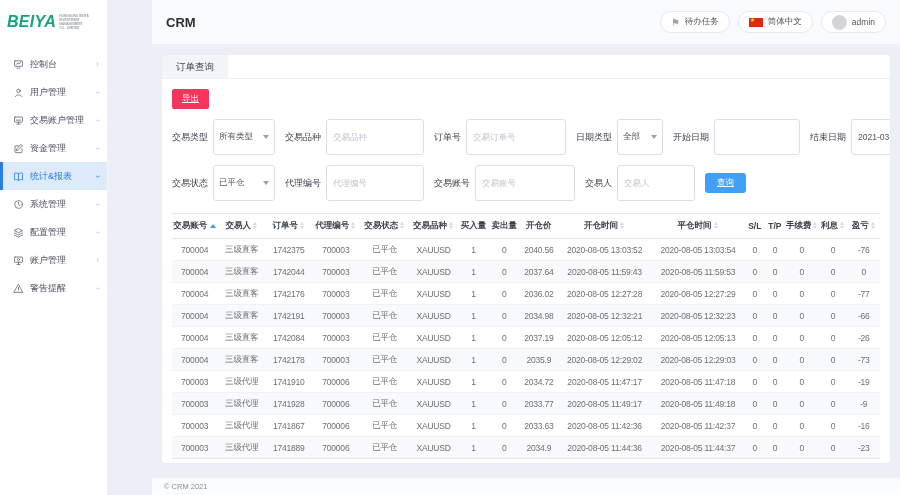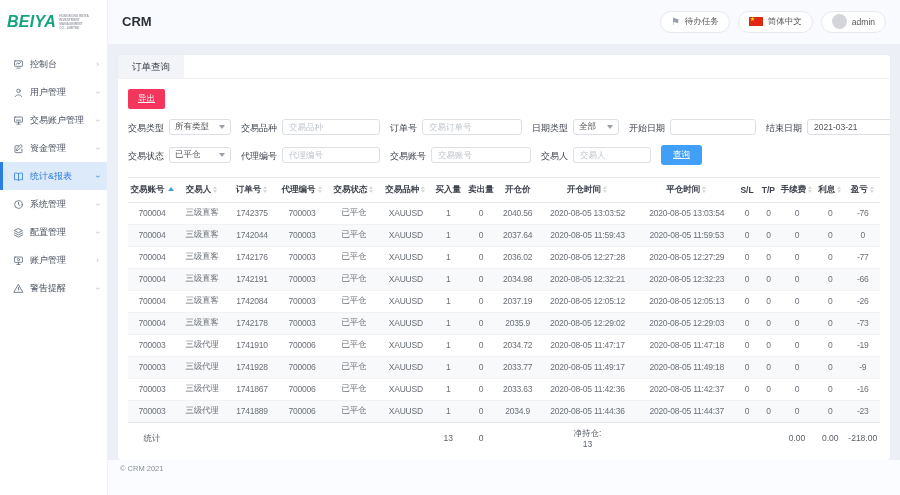--- a/index.html
+++ b/index.html
@@ -1,18 +1,18 @@
 <!DOCTYPE html>
 <html><head>
 <meta charset="utf-8">
 <style>
   * { margin:0; padding:0; box-sizing:border-box; }
   html,body { width:900px; height:495px; overflow:hidden; }
   body { font-family:"Liberation Sans","DejaVu Sans",sans-serif; background:#edeff7; color:#333; }
-  .app { display:flex; width:900px; height:495px; }
+  .app { display:flex; width:900px; height:495px;gap:44px; }
 
   
   .sidebar { width:108px; background:#fff; height:495px; flex-shrink:0; border-right:1px solid #f0f1f5; }
   .logo { height:44px; display:flex; align-items:center; padding:0 7px; }
   .logo-name { color:#15a380; font-style:italic; font-weight:bold; font-size:16px; letter-spacing:.3px; }
   .logo-sub { margin-left:3px; font-size:3.2px; line-height:1.25; color:#9aa0a8; font-weight:bold; }
   .menu { padding-top:6px; }
   .menu-item { height:28px; display:flex; align-items:center; padding:0 8px 0 10px; font-size:9px; color:#4a5160; cursor:pointer; border-left:3px solid transparent; }
   .menu-item .mi-icon { width:11px; height:11px; margin-right:6px; color:#5f6b7a; flex-shrink:0; }
   .menu-item .mi-label { flex:1; white-space:nowrap; overflow:hidden; }
@@ -38,43 +38,43 @@
   .card { margin:11px 10px 0 10px; background:#fff; border-radius:3px; height:408px; overflow:hidden; box-shadow:0 0 2px rgba(80,90,120,.06); }
   .tab-row { height:24px; border-bottom:1px solid #f0f0f2; display:flex; }
   .tab { background:#f3f4f7; padding:0 14px; line-height:24px; font-size:9.5px; color:#3c414b; cursor:pointer; }
   .card-body { padding:8px 10px 0 10px; }
   .btn { display:inline-block; border:none; border-radius:2px; color:#fff; font-size:8.5px; padding:4px 10px; cursor:pointer; font-family:inherit;text-decoration:underline; }
   .btn-export { background:#f5365c; }
   .btn-search { background:#409ff7; border-radius:3px; padding:4px 12px; }
 
   
   .filter-row { display:flex; align-items:center; margin-top:10px; gap:10px; flex-wrap:nowrap; }
-  .field { display:flex; align-items:flex-end; gap:5px; }
+  .field { display:flex; align-items:center; gap:5px; }
   .field-label { font-size:9px; color:#3c414b; white-space:nowrap; }
-  .control { height:16px; border:1px solid #dcdfe6; border-radius:3px; font-size:8.5px; color:#555; background:#fff; }
+  .control { height:36px; border:1px solid #dcdfe6; border-radius:3px; font-size:8.5px; color:#555; background:#fff; }
   .select { display:flex; align-items:center; justify-content:space-between; padding:0 5px; cursor:pointer; }
   .select .caret { width:0; height:0; border-left:3px solid transparent; border-right:3px solid transparent; border-top:4px solid #9aa0a8; margin-left:4px; }
   input.control { padding:0 6px; font-family:inherit; }
   input.control::placeholder { color:#bfc4cc; }
 
   
   table { width:100%; border-collapse:collapse; table-layout:fixed; margin-top:12px; }
   th, td { text-align:center; white-space:nowrap; overflow:hidden; }
   thead th { font-size:8.5px; color:#3c414b; font-weight:bold; padding:6px 1px; border-top:1px solid #e6e6e9; border-bottom:1px solid #e6e6e9; cursor:pointer; }
   .sort { display:inline-block; width:5px; margin-left:2px; vertical-align:middle; }
   .sort::before { content:""; display:block; width:0; height:0; border-left:2.5px solid transparent; border-right:2.5px solid transparent; border-bottom:3px solid #d9d9d9; margin-bottom:1px; }
   .sort::after { content:""; display:block; width:0; height:0; border-left:2.5px solid transparent; border-right:2.5px solid transparent; border-top:3px solid #d9d9d9; }
   .caret-up { display:inline-block; width:0; height:0; border-left:3px solid transparent; border-right:3px solid transparent; border-bottom:4px solid #3ba0dc; margin-left:3px; vertical-align:middle; }
   tbody td { font-size:8.5px; letter-spacing:-0.2px; color:#6b7077; padding:4.5px 1px; border-top:1px solid #f2f2f4; }
   tbody tr:nth-child(even) { background:#f8f9fb; }
   tfoot td { font-size:8.5px; color:#5a6068; padding:5px 1px; border-top:1px solid #e6e6e9; line-height:1.3; }
 
   
   .spacer { flex:1; }
-  .page-footer { height:35px; background:#fbfcff; font-size:7.5px; color:#8a8f98; line-height:17px; padding-left:12px; }
+  .page-footer { height:17px; background:#fbfcff; font-size:7.5px; color:#8a8f98; line-height:17px; padding-left:12px; }
 </style>
 </head>
 <body>
 
 <div class="app">
 
   <div class="sidebar">
     <div class="logo">
       <span class="logo-name">BEIYA</span>
       <span class="logo-sub">

